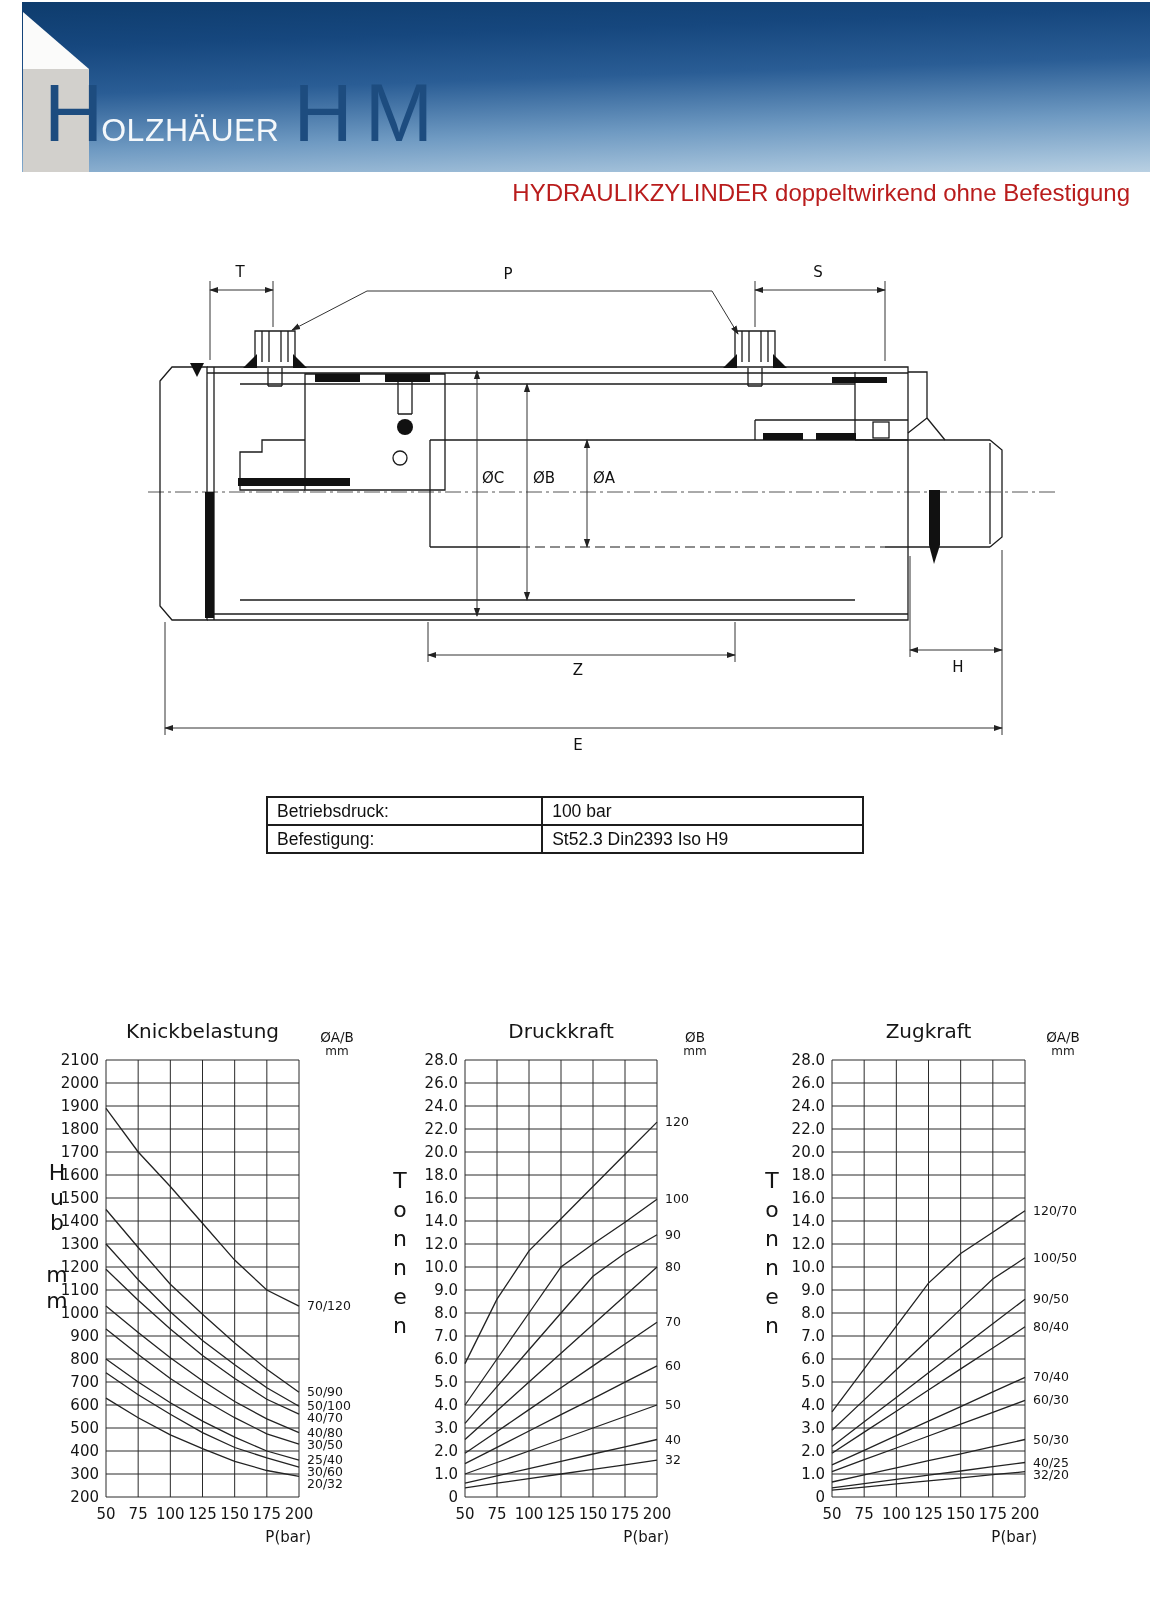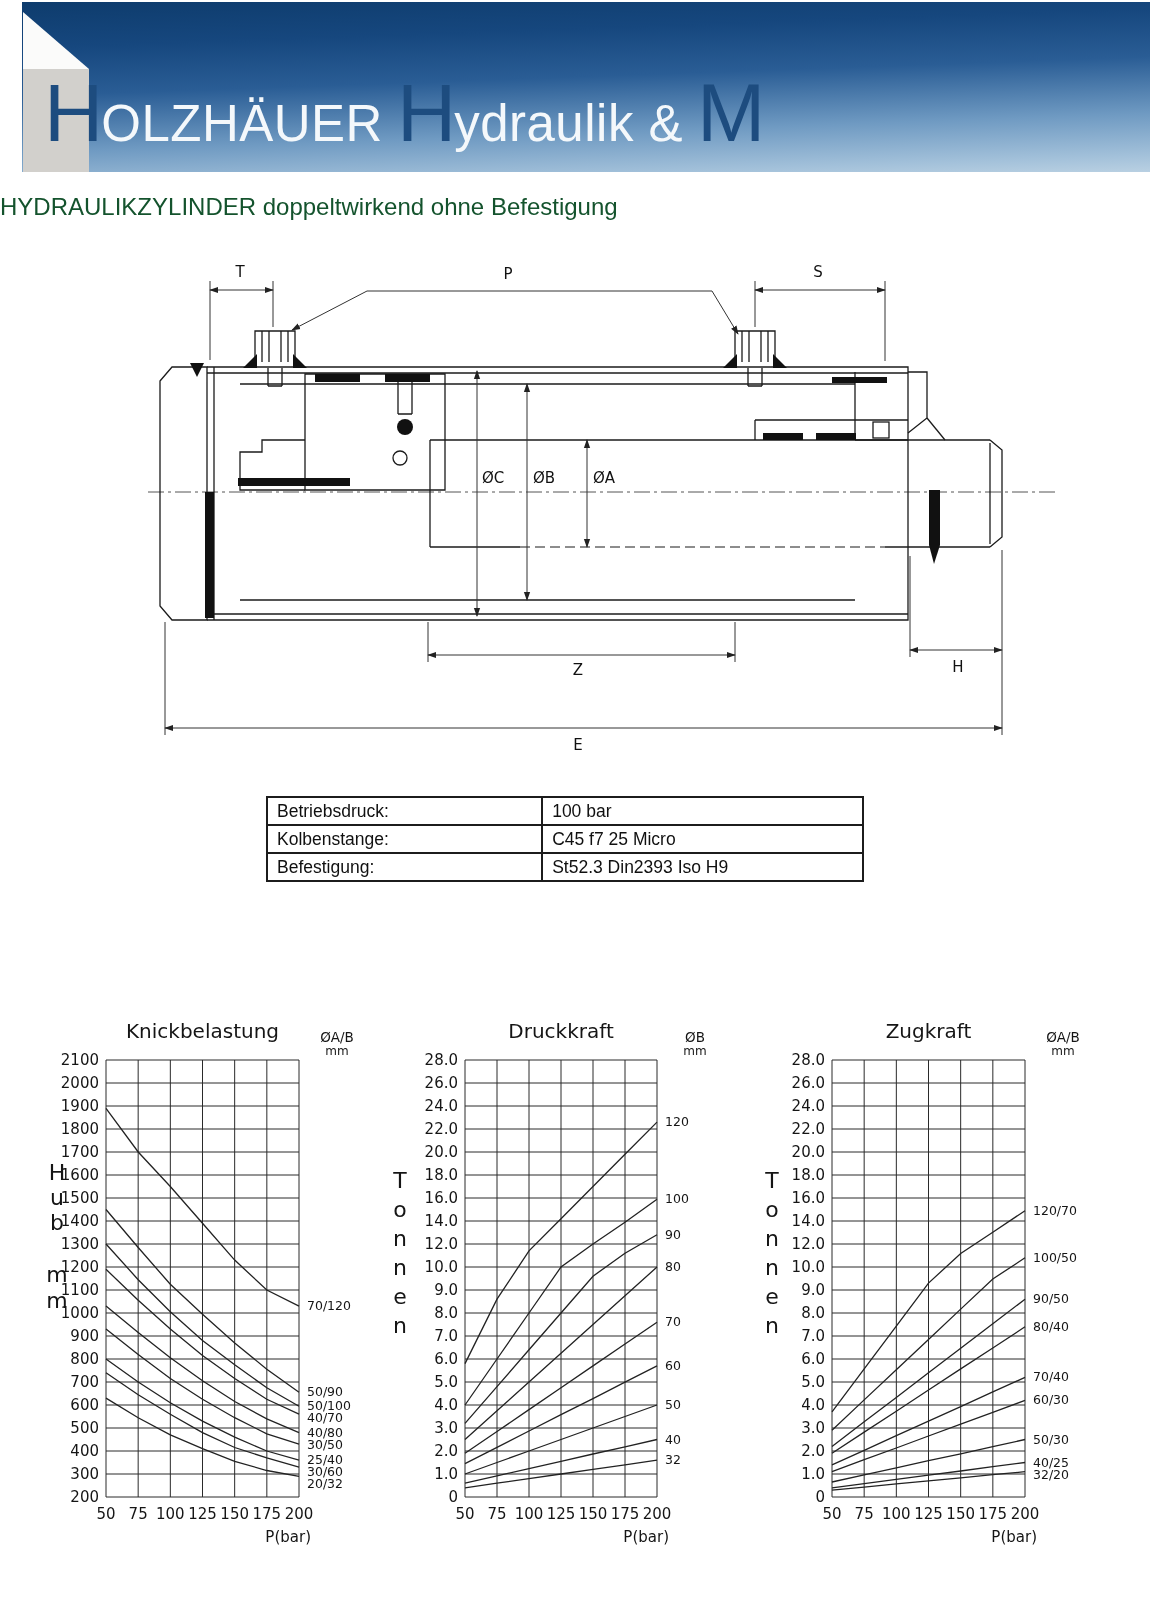--- a/index.html
+++ b/index.html
@@ -4,25 +4,25 @@
 <style>
   html,body{margin:0;padding:0;background:#888;}
   .page{position:relative;width:1172px;height:1600px;background:#ffffff;margin:0 auto;
         font-family:"Liberation Sans",sans-serif;color:#151515;overflow:hidden;}
   
   .banner{position:absolute;left:22px;top:2px;width:1128px;height:170px;
           background:linear-gradient(178deg,#0e3c6d 0%,#16477e 22%,#2a5d95 45%,#6f9ac2 72%,#a3c1da 92%,#b9d0e2 100%);}
   .banner-corner{position:absolute;left:0;top:0;}
   .logo-row{position:absolute;left:22px;bottom:18px;display:flex;align-items:baseline;white-space:nowrap;}
   .logo-big{font-size:82px;line-height:1;font-weight:400;color:#1d4c7f;letter-spacing:-2px;}
-  .logo-small{font-size:51px;line-height:1;color:#f4f8fb;letter-spacing:0.5px;}
+  .logo-small{font-size:32px;line-height:1;color:#f4f8fb;letter-spacing:0.5px;}
   .logo-gap{display:inline-block;width:14px;}
   
-  .doc-title{position:absolute;left:0;top:193px;width:1130px;text-align:left;
-             font-size:24px;color:#14532d;}
+  .doc-title{position:absolute;left:0;top:179px;width:1130px;text-align:right;
+             font-size:24px;color:#b91c1c;}
   
   .drawing-svg{position:absolute;left:0;top:250px;}
   .drawing-svg text{font-family:"DejaVu Sans",sans-serif;font-size:15px;fill:#111;}
   
   .specs{position:absolute;left:266px;top:796px;width:598px;border:2px solid #1c1c1c;
          border-collapse:collapse;}
   .specs td{border:2px solid #1c1c1c;height:26px;font-size:17.5px;padding:0 0 0 9px;color:#101010;margin-top:19px;}
   .specs td.c1{width:268px;}
   .specs td.c2{width:316px;}
   
@@ -37,21 +37,20 @@
   <div class="banner">
     <svg class="banner-corner" width="72" height="170" viewBox="0 0 72 170">
       <polygon points="1,10 67,67 1,67" fill="#fbfbfa"></polygon>
       <rect x="1" y="67" width="66" height="103" fill="#d2d0cc"></rect>
     </svg>
     <div class="logo-row">
       <span class="logo-big">H</span>
       <span class="logo-small">OLZHÄUER</span>
       <span class="logo-gap"></span>
       <span class="logo-big">H</span>
-      <span class="logo-small">ydraulik &amp;</span>
       <span class="logo-gap"></span>
       <span class="logo-big">M</span>
     </div>
   </div>
 
   <div class="doc-title">HYDRAULIKZYLINDER doppeltwirkend ohne Befestigung</div>
 
   <svg class="drawing-svg" width="1172" height="545" viewBox="0 250 1172 545">
     <defs>
       <marker id="ar" viewBox="0 0 10 10" refX="9" refY="5" markerWidth="9" markerHeight="9" orient="auto-start-reverse">
@@ -167,24 +166,20 @@
     <text x="578" y="675" text-anchor="middle">Z</text>
     <text x="958" y="672" text-anchor="middle">H</text>
     <text x="578" y="750" text-anchor="middle">E</text>
   </svg>
 
   <table class="specs">
     <tbody>
       <tr>
         <td class="c1">Betriebsdruck:</td>
         <td class="c2">100 bar</td>
-        </tr>
-      <tr>
-        <td class="c1">Kolbenstange:</td>
-        <td class="c2">C45 f7 25 Micro</td>
         </tr>
       <tr>
         <td class="c1">Befestigung:</td>
         <td class="c2">St52.3 Din2393 Iso H9</td>
         </tr>
     </tbody>
   </table>
 
   <svg id="chart-0" class="chart-svg" style="left:20px;top:995px;" width="360" height="565" viewBox="20 995 360 565">
       <line x1="106" y1="1060" x2="106" y2="1497" stroke="#2a2a2a" stroke-width="1"></line>

